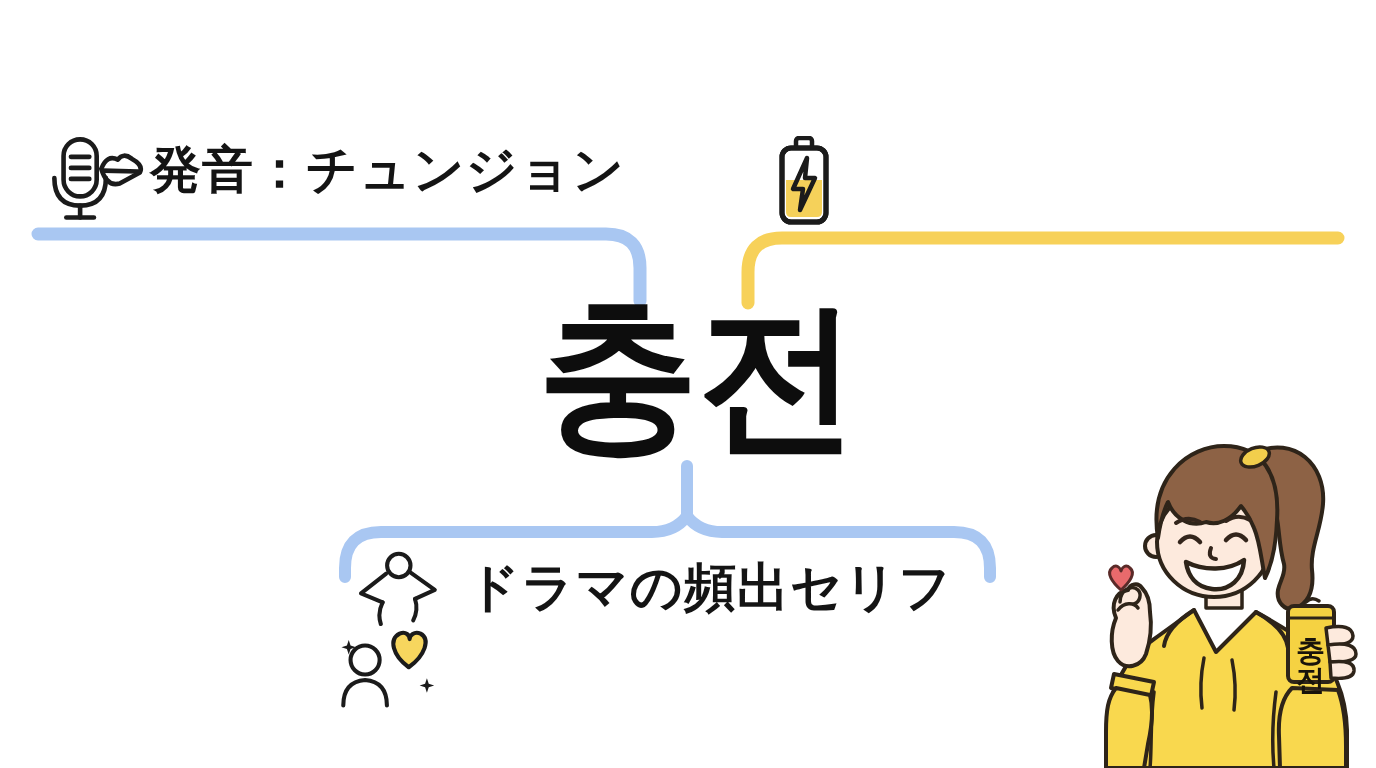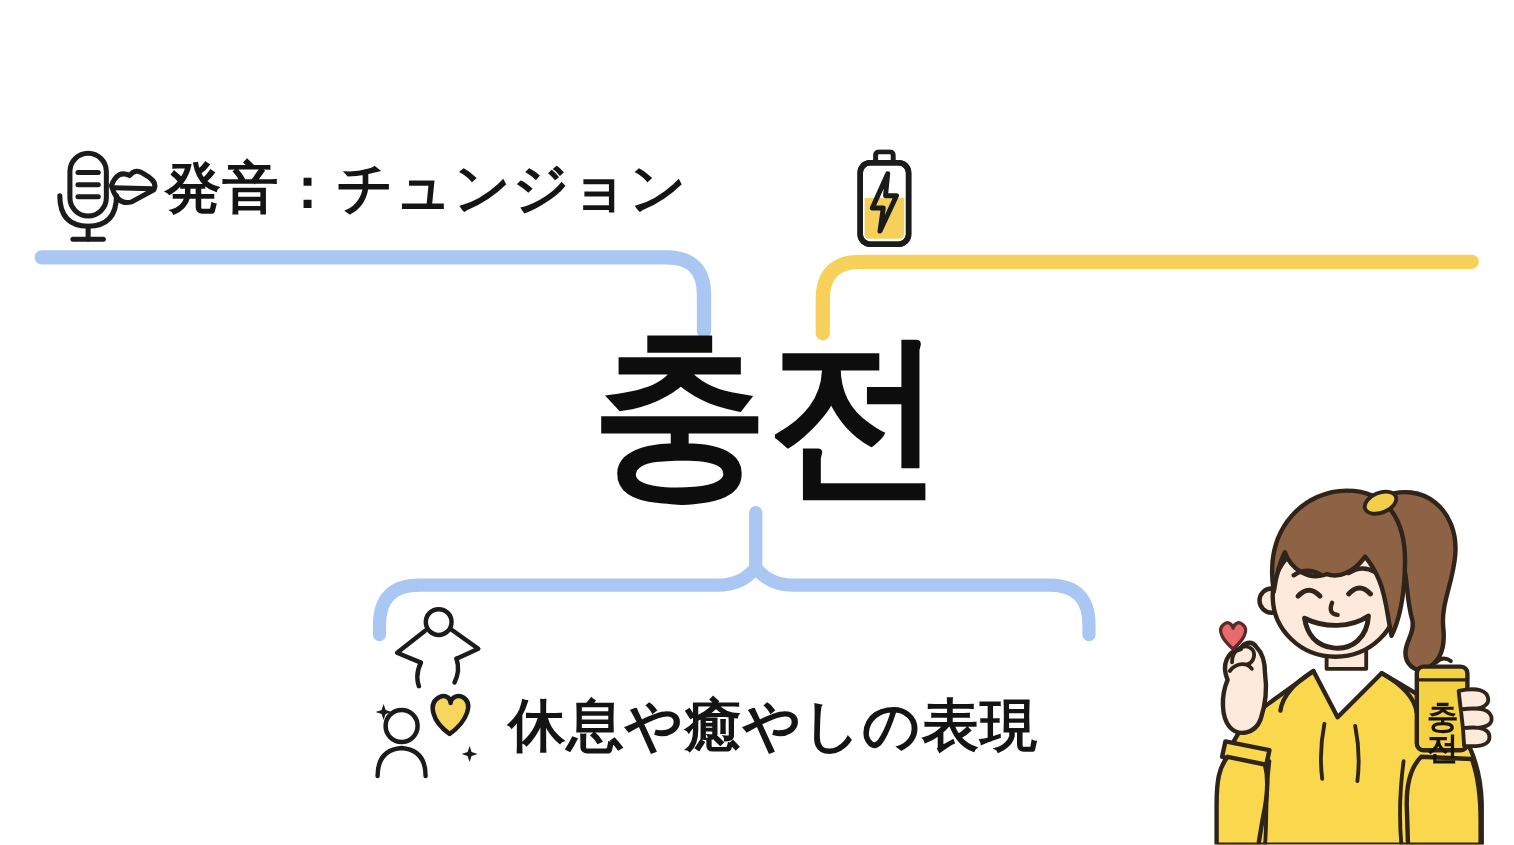--- a/index.html
+++ b/index.html
@@ -1,18 +1,18 @@
 <!DOCTYPE html>
 <html style="--accent-blue: #a9c7f2; --accent-yellow: #f7d159; --text-black: #141414; --heart-red: #e96a6c; --hoodie-yellow: #f9d84e; --hair-brown: #8d6245; --skin: #fdeadd; --can-yellow: #f5d242; --outline-dark: #2e2419;"><head>
 <meta charset="utf-8">
 <style>
   html,body{margin:0;padding:0;background:#ffffff;}
   .canvas{
     position:relative;width:1376px;height:768px;background:#ffffff;
-    overflow:hidden;font-family:Liberation Sans, sans-serif;color:#141414;
+    overflow:hidden;font-family:Liberation Serif, serif;color:#141414;
   }
   .abs{position:absolute;}
   .hlabel{
     font-weight:900;font-size:51px;letter-spacing:1px;color:#141414;
     white-space:nowrap;line-height:1;
   }
   .word{
     font-weight:900;font-size:162px;line-height:1;color:#0d0d0d;
     text-align:center;white-space:nowrap;letter-spacing:-2px;
   }
@@ -68,31 +68,31 @@
 
   <svg class="abs" style="left:352px;top:550px" width="90" height="76" viewBox="0 0 100 84">
     <g fill="none" stroke="#1b1b1b" stroke-width="4.5" stroke-linecap="round" stroke-linejoin="round">
       <path d="M38,26 L10,48 L34,58"></path>
       <path d="M64,24 L92,44 L70,54"></path>
       <circle cx="52" cy="17" r="13" fill="#ffffff"></circle>
       <path d="M34,58 Q28,70 32,82"></path>
       <path d="M70,54 Q74,66 68,78"></path>
     </g>
   </svg>
+  <div class="abs ulabel" style="left:467px;top:562px">ドラマの頻出セリフ</div>
 
   <svg class="abs" style="left:336px;top:620px" width="100" height="90" viewBox="0 0 110 95">
     <path d="M80,50 C62,37 58,19 70,13 C77,10 81,15 81,19 C81,15 86,10 93,13 C104,19 98,37 80,50 Z" fill="#f7d65e" stroke="#1b1b1b" stroke-width="4.5" stroke-linejoin="round"></path>
     <g fill="none" stroke="#1b1b1b" stroke-width="4.5" stroke-linecap="round">
       <circle cx="32" cy="42" r="16" fill="#ffffff"></circle>
       <path d="M8,92 Q8,66 32,64 Q56,66 56,92"></path>
     </g>
     <path d="M14,20 L16,26 L22,28 L16,30 L14,36 L12,30 L6,28 L12,26 Z" fill="#1b1b1b"></path>
     <path d="M100,62 L102,68 L108,70 L102,72 L100,78 L98,72 L92,70 L98,68 Z" fill="#1b1b1b"></path>
   </svg>
-  <div class="abs ulabel" style="left:462px;top:634px">休息や癒やしの表現</div>
 
   <svg class="abs" style="left:1080px;top:430px" width="296" height="338" viewBox="0 0 296 338">
     <g stroke-linecap="round" stroke-linejoin="round">
 
       <path d="M176,22 C214,6 246,34 243,74 C241,100 230,118 232,140 C234,158 230,172 216,178 C205,182 196,172 198,160 C200,150 206,144 204,134 C197,110 201,88 190,66 C185,54 178,38 176,22 Z" fill="#8d6245" stroke="#2e2419" stroke-width="4"></path>
 
       <rect x="126" y="146" width="36" height="32" fill="#fdeadd" stroke="#2e2419" stroke-width="3.5"></rect>
 
       <circle cx="76" cy="116" r="11" fill="#fdeadd" stroke="#2e2419" stroke-width="4"></circle>
 

